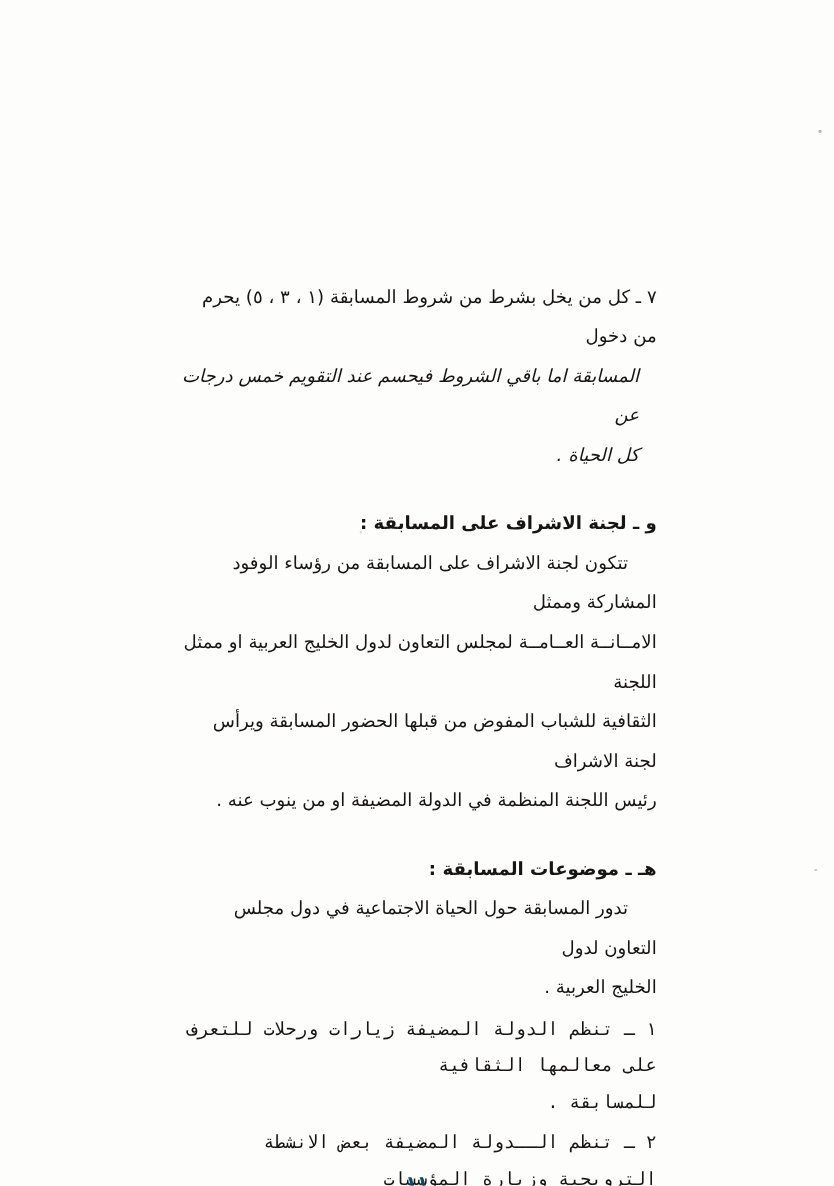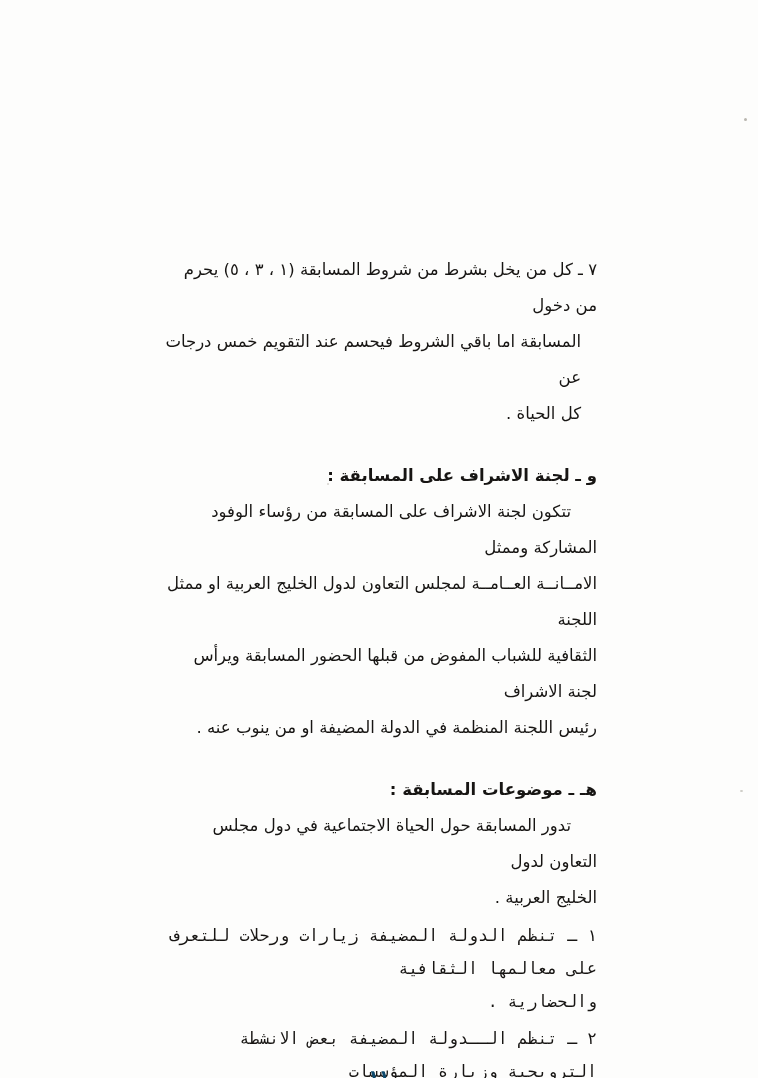--- a/index.html
+++ b/index.html
@@ -28,20 +28,21 @@
     padding-top: 206px;
     font-size: 16.5px;
   }
   .line {
     line-height: 36px;
     text-align: right;
     letter-spacing: 0.2px;
   }
   .cont {
     padding-right: 16px;
+    font-style: italic;
   }
   .indent {
     text-indent: 26px;
   }
   .heading {
     font-weight: bold;
     line-height: 36px;
     margin-top: 26px;
     text-align: right;
   }
@@ -99,21 +100,21 @@
     <div>
       <div class="heading">هـ ـ موضوعات المسابقة :</div>
       <div class="line indent">تدور المسابقة حول الحياة الاجتماعية في دول مجلس التعاون لدول</div>
       <div class="line">الخليج العربية .</div>
     </div>
 
     <div>
 
       <div class="list-block">
         <div class="line">١ ـ تنظم الدولة المضيفة زيارات ورحلات للتعرف على معالمها الثقافية</div>
-        <div class="line">والحضارية .</div>
+        <div class="line">للمسابقة .</div>
       </div>
 
       <div class="list-block">
         <div class="line">٢ ـ تنظم الــدولة المضيفة بعض الانشطة الترويجية وزيارة المؤسسات</div>
 
       </div>
 
     </div>
 
   </div>

